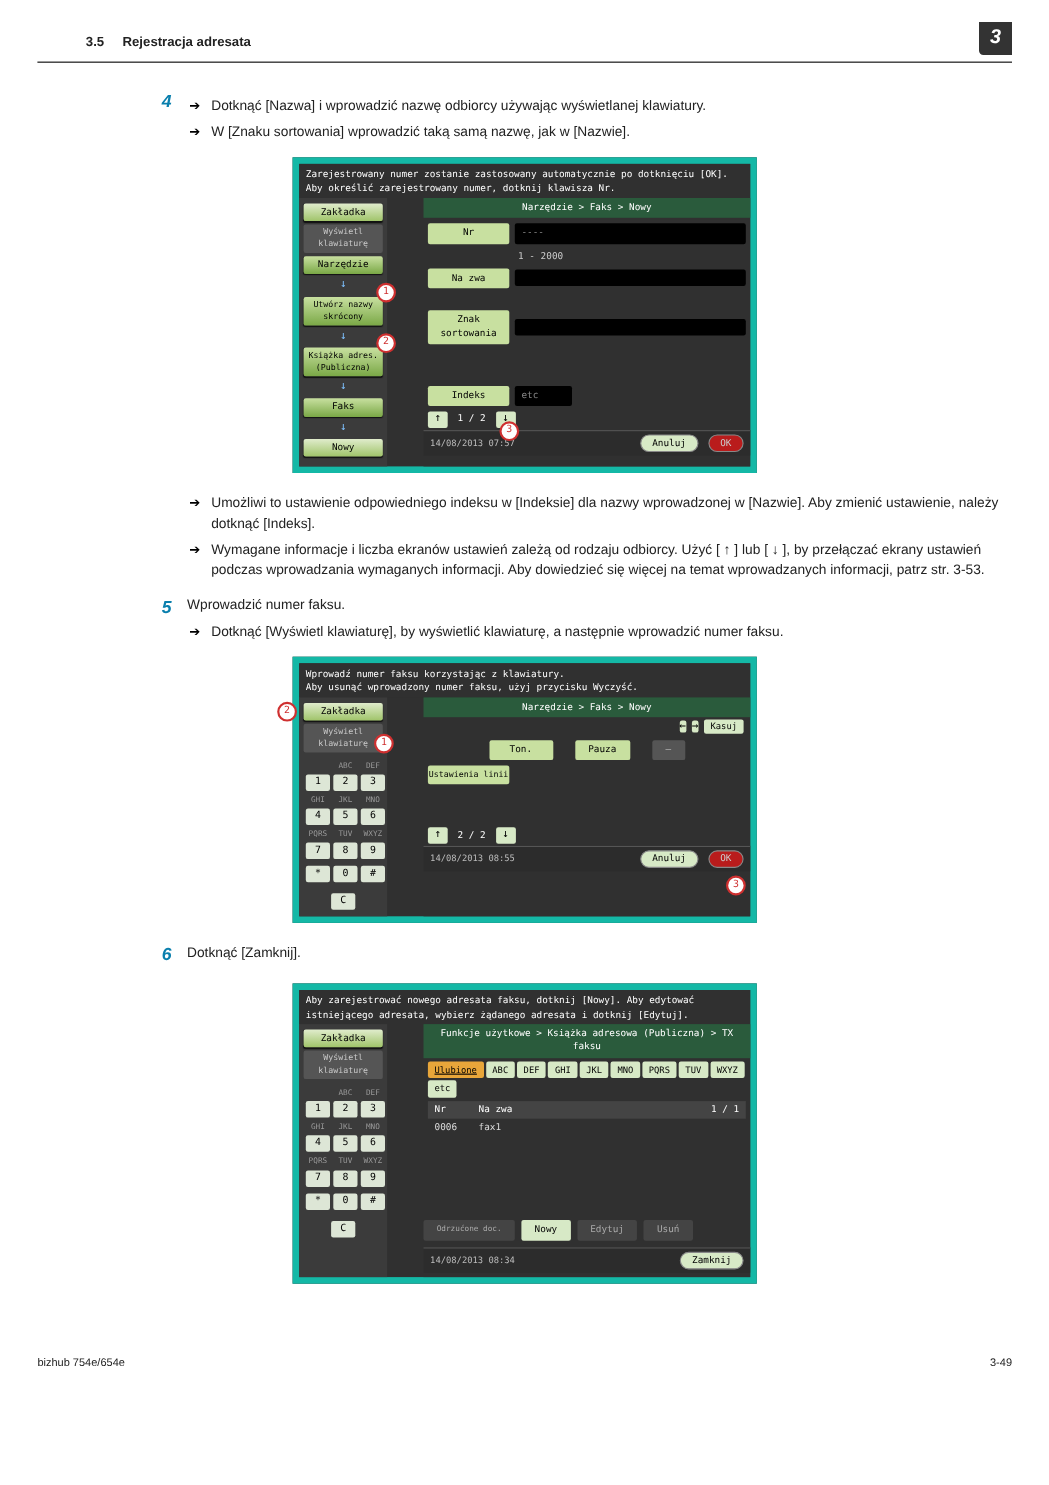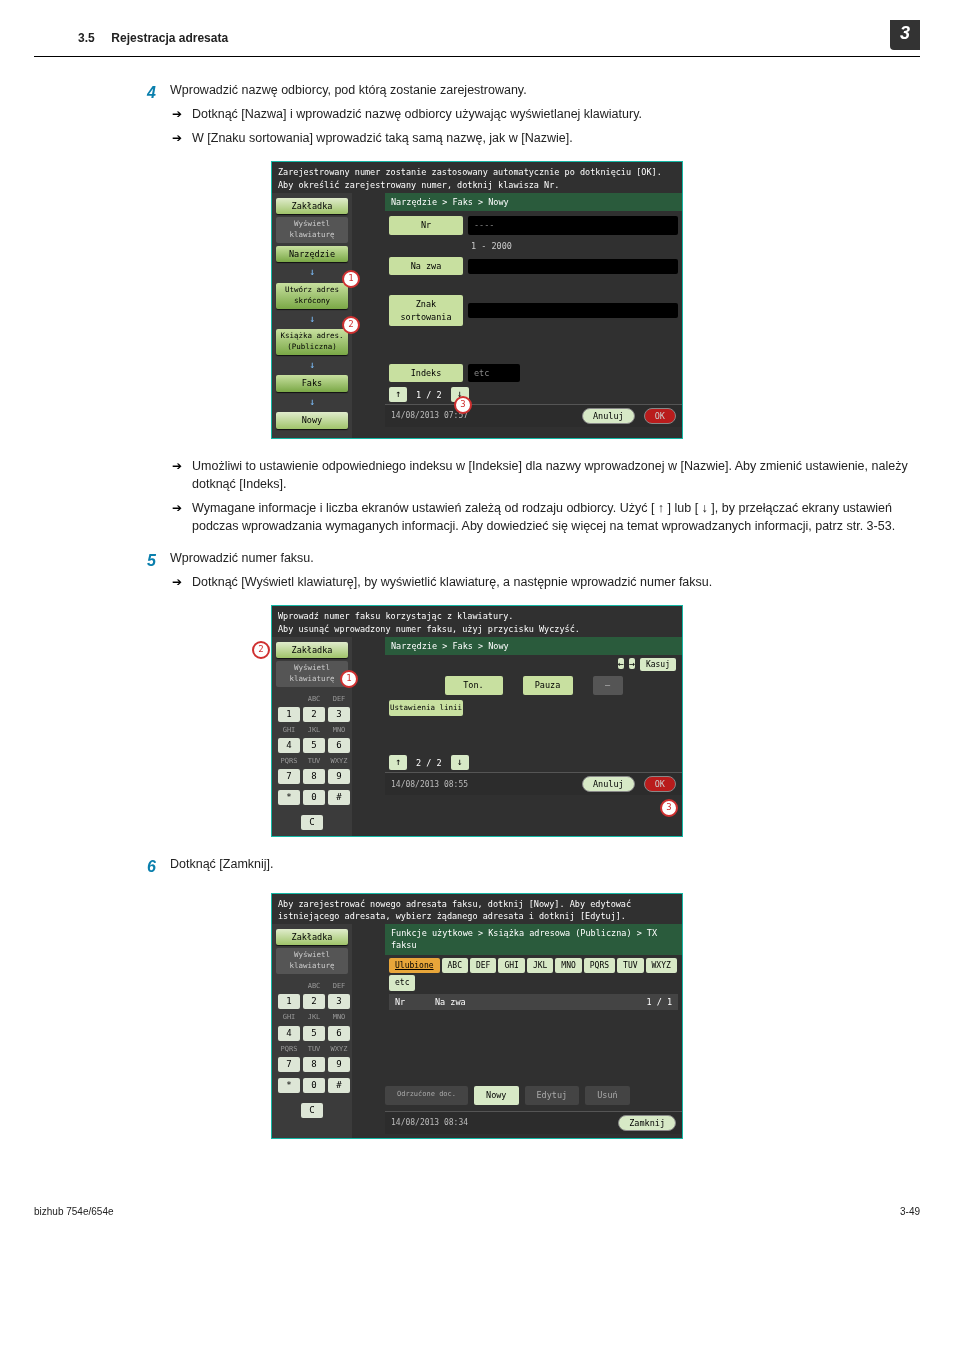--- a/index.html
+++ b/index.html
@@ -38,42 +38,42 @@
   .arrow {
     width: 14px; text-align: center; margin-right: 8px;
     font-size: 12px; color: #000; position: relative; top: 1px;
   }
   .sub-body { flex: 1; }
   .under-screens { margin-left: 136px; margin-top: 16px; }
 
   
   .screen {
     width: 410px; margin: 14px auto 18px auto;
-    border: 1px solid #14b8a6; background: #303030; color: #fff;
+    border: 6px solid #14b8a6; background: #303030; color: #fff;
     font-family: "Lucida Console", monospace; font-size: 8.5px;
     position: relative;
   }
   .screen .topbar {
     background: #303030; color: #fff; padding: 4px 6px 2px 6px;
     font-size: 8.5px; white-space: pre-line;
   }
   .screen-body { display: flex; gap: 33px; }
   .sidecol { width: 80px; background: #3b3b3b; padding: 2px 0 6px 0; }
   .side-btn {
     background: linear-gradient(#c8e0a0,#7aa846);
     color: #000; text-align: center;
     margin: 3px 4px; padding: 2px 0; border-radius: 2px;
     box-shadow: 0 1px 1px #111;
   }
   .side-btn.sel { background: linear-gradient(#e0eccc,#a0c46a); }
   .side-btn.dim { background: #555; color: #ccc; box-shadow: none; font-size: 7.5px;}
   .side-arrow { text-align: center; color: #7ec1ff; font-size: 10px; }
   .maincol { flex:1; background: #303030; padding: 0 0 4px 0; }
   .breadcrumb {
-    background: #2a5b3c; color: #fff; padding: 3px 6px; font-size: 8.5px;
+    background: #2a5b3c; color: #fff; padding: 3px 6px; font-size: 8.5px; text-align: center;
   }
   .field-row { display: flex; align-items: center; margin: 5px 4px; }
   .field-label {
     background: #c8e0a0; color: #000; width: 74px; text-align: center;
     padding: 3px 0; border-radius: 2px; font-size: 8.5px;
   }
   .field-val {
     background: #000; color: #888; flex:1; margin-left: 5px;
     padding: 3px 6px; border-radius: 2px; font-size: 8.5px; min-height: 9px;
   }
@@ -139,42 +139,41 @@
     <span>3.5</span>
     &nbsp;&nbsp;&nbsp;
     <span>Rejestracja adresata</span>
   </div>
   <div class="hdr-right">3</div>
 </div>
 
 <div class="step-line">
   <div class="step-num">4</div>
   <div class="step-body">
-    <div>Wprowadzić nazwę odbiorcy, pod którą zostanie zarejestrowany.</div>
     <div class="sub">
         <div class="arrow">➔</div>
       <div class="sub-body">Dotknąć [Nazwa] i wprowadzić nazwę odbiorcy używając wyświetlanej klawiatury.</div>
       </div>
     <div class="sub">
         <div class="arrow">➔</div>
       <div class="sub-body">W [Znaku sortowania] wprowadzić taką samą nazwę, jak w [Nazwie].</div>
       </div>
   </div>
 </div>
 
 <div class="screen">
   <div class="topbar">Zarejestrowany numer zostanie zastosowany automatycznie po dotknięciu [OK].
 Aby określić zarejestrowany numer, dotknij klawisza Nr.</div>
   <div class="screen-body">
     <div class="sidecol">
       <div class="side-btn sel">Zakładka</div>
       <div class="side-btn dim">Wyświetl klawiaturę</div>
       <div class="side-btn">Narzędzie</div>
       <div class="side-arrow">↓</div>
-      <div class="side-btn" style="font-size:7.5px">Utwórz adres skrócony</div>
+      <div class="side-btn" style="font-size:7.5px">Utwórz nazwy skrócony</div>
       <div class="side-arrow">↓</div>
       <div class="side-btn" style="font-size:7.5px">Książka adres. (Publiczna)</div>
       <div class="side-arrow">↓</div>
       <div class="side-btn">Faks</div>
       <div class="side-arrow">↓</div>
       <div class="side-btn sel">Nowy</div>
     </div>
     <div class="maincol">
       <div class="breadcrumb">Narzędzie &gt; Faks &gt; Nowy</div>
       <div class="field-row">
@@ -367,20 +366,24 @@
         <div class="tab">PQRS</div>
         <div class="tab">TUV</div>
         <div class="tab">WXYZ</div>
         <div class="tab">etc</div>
       </div>
       <div class="list-head">
         <span>Nr</span>
         <span>Na zwa</span>
         <span style="margin-left:auto">1 / 1</span>
       </div>
+      <div class="list-row">
+        <span>0006</span>
+        <span>fax1</span>
+      </div>
       <div style="height:70px"></div>
       <div class="cmd-row">
         <div class="cmd" style="font-size:7px">Odrzućone doc.</div>
         <div class="cmd active">Nowy</div>
         <div class="cmd">Edytuj</div>
         <div class="cmd">Usuń</div>
       </div>
       <div class="bot-row">
         <div class="dt">14/08/2013    08:34</div>
         <div class="acts">

